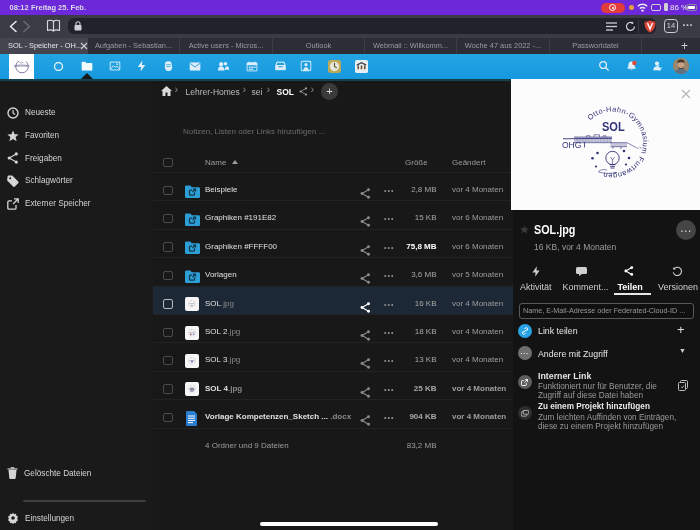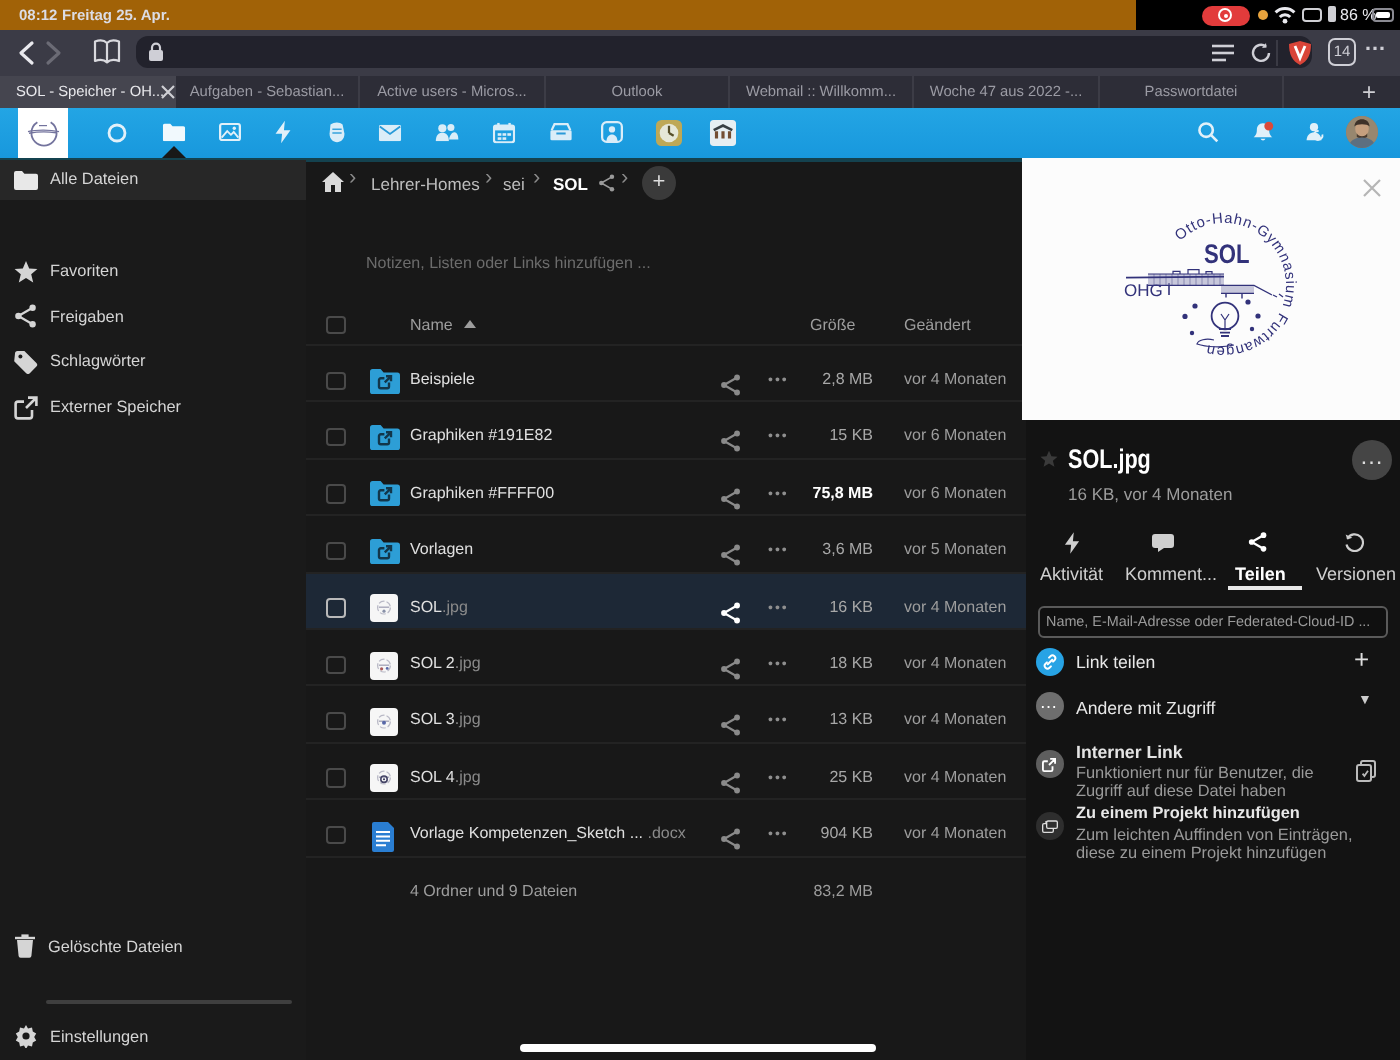--- a/index.html
+++ b/index.html
@@ -1,21 +1,21 @@
 <!DOCTYPE html>
 <html><head>
 <meta charset="utf-8">
 <style>
   * { margin:0; padding:0; box-sizing:border-box; }
   html,body { width:700px; height:530px; overflow:hidden; background:#000; }
   body { font-family:"Liberation Sans", sans-serif; position:relative; }
   .abs { position:absolute; }
 
   
-  #statusbar { left:0; top:0; width:568px; height:15px; background:#a16207; }
+  #statusbar { left:0; top:0; width:700px; height:15px; background:#6d28d9; }
   #toolbar   { left:0; top:15px; width:700px; height:23px; background:#3b3b46; }
   #tabbar    { left:0; top:38px; width:700px; height:16px; background:#2d2d37; }
   #urlbar { position:absolute; left:68px; top:2.5px; width:588px; height:16.5px; background:#22222c; border-radius:6px; color:#d6d6dc; font-size:8.8px; line-height:16.5px; }
   .tab { position:absolute; top:0; height:16px; font-size:7.4px; color:#9b9ba4; line-height:16px; text-align:center; border-right:1px solid #3c3c46; overflow:hidden; white-space:nowrap; }
   .tab.active { background:#45454f; color:#e8e8ec; border-right:none; }
 
   
   #ncheader { left:0; top:54px; width:700px; height:24.5px; background:linear-gradient(#23a5e4,#1898dd); }
   #ncline { left:0; top:78.5px; width:511px; height:2px; background:#14424f; }
   .hicon { position:absolute; top:0; height:24.5px; display:flex; align-items:center; justify-content:center; }
@@ -43,21 +43,21 @@
   .ficon { position:absolute; left:32px; top:10.5px; }
 
   
   .rp-txt { position:absolute; color:#d8d8d8; }
 </style>
 </head>
 <body>
 
 <div class="abs" id="statusbar">
   <div class="abs" style="left:9.5px;top:2.5px;font-size:7.5px;font-weight:bold;color:#dcdce4;">08:12</div>
-    <div class="abs" style="left:31px;top:2.5px;font-size:7.5px;font-weight:bold;color:#dcdce4;">Freitag 25. Apr.</div>
+    <div class="abs" style="left:31px;top:2.5px;font-size:7.5px;font-weight:bold;color:#dcdce4;">Freitag 25. Feb.</div>
 
   <div class="abs" style="left:601px;top:2.5px;width:24px;height:10px;background:#e23b3b;border-radius:5px;">
     <div class="abs" style="left:8px;top:1.5px;width:7px;height:7px;border:1px solid #fff;border-radius:50%;"></div>
     <div class="abs" style="left:10.5px;top:4px;width:2px;height:2px;background:#fff;border-radius:50%;"></div>
   </div>
   <div class="abs" style="left:629px;top:5px;width:5px;height:5px;background:#e8a33d;border-radius:50%;"></div>
 
   <svg class="abs" style="left:637px;top:3px;" width="11" height="9" viewBox="0 0 11 9">
     <path d="M0.8 3.2 a6.6 6.6 0 0 1 9.4 0" stroke="#e9e9ee" stroke-width="1.5" fill="none"></path>
     <path d="M2.9 5.5 a3.6 3.6 0 0 1 5.2 0" stroke="#e9e9ee" stroke-width="1.5" fill="none"></path>
@@ -249,25 +249,26 @@
       <path d="M5.4 8.6 C6 10.6 10 10.6 10.6 8.6 L10.6 10.4 C9.4 11.6 6.6 11.6 5.4 10.4 Z" fill="#4a3b2e"></path>
       <path d="M1 16 C1.6 12.4 4.4 10.8 8 10.8 C11.6 10.8 14.4 12.4 15 16 Z" fill="#5d6f80"></path>
     </svg>
   </div>
 
   <div class="abs" style="left:81px;top:18.5px;width:0;height:0;border-left:6px solid transparent;border-right:6px solid transparent;border-bottom:6px solid #181818;"></div>
 </div>
 <div class="abs" id="ncline"></div>
 
 <div class="abs" id="sidebar">
-  <div class="navitem" style="top:-1px;height:20px;background:#272727;">
-    <svg style="margin-left:7px;" width="12" height="10" viewBox="0 0 12 10">
-        <path d="M0 1.5 a1 1 0 0 1 1-1 h3 l1.2 1.4 h5.8 a1 1 0 0 1 1 1 V9 a1 1 0 0 1 -1 1 H1 a1 1 0 0 1 -1 -1 Z" fill="#e8e8e8"></path>
-      </svg>
-    <span>Alle Dateien</span>
+  <div class="navitem" style="top:21px;">
+    <svg width="12" height="12" viewBox="0 0 12 12">
+        <circle cx="6" cy="6" r="5" fill="none" stroke="#d5d5d5" stroke-width="1.4"></circle>
+        <path d="M6 3 V6 L8 7.4" stroke="#d5d5d5" stroke-width="1.2" fill="none"></path>
+      </svg>
+    <span>Neueste</span>
   </div>
   <div class="navitem" style="top:43.7px;">
     <svg width="12" height="12" viewBox="0 0 12 12">
         <path d="M6 0.5 L7.6 4.2 L11.7 4.5 L8.6 7.1 L9.6 11.2 L6 9 L2.4 11.2 L3.4 7.1 L0.3 4.5 L4.4 4.2 Z" fill="#d5d5d5"></path>
       </svg>
     <span>Favoriten</span>
   </div>
   <div class="navitem" style="top:66.4px;">
     <svg width="12" height="12" viewBox="0 0 12 12">
         <circle cx="2.2" cy="6" r="1.6" fill="#d5d5d5"></circle>
@@ -469,41 +470,41 @@
     <div class="fshare"><svg width="11" height="11" viewBox="0 0 12 12">
           <circle cx="2.2" cy="6" r="1.6" fill="#8a8a8a"></circle>
           <circle cx="9.3" cy="1.9" r="1.6" fill="#8a8a8a"></circle>
           <circle cx="9.3" cy="10.1" r="1.6" fill="#8a8a8a"></circle>
           <path d="M2.2 6 L9.3 1.9 M2.2 6 L9.3 10.1" stroke="#8a8a8a" stroke-width="1.2"></path>
         </svg></div>
     <div class="fdots">•••</div>
     <div class="fsize" style="">13 KB</div>
     <div class="fmod">vor 4 Monaten</div>
   </div>
-    <div class="frow" style="top:290.29999999999995px;">
+    <div class="frow" style="top:290.29999999999995px;font-weight:bold;">
     <div class="cb"></div>
     <div class="ficon"><svg width="14" height="14" viewBox="0 0 14 14">
           <rect x="0" y="0" width="14" height="14" rx="2" fill="#f6f6f6"></rect>
           <circle cx="7" cy="6.8" r="3.2" fill="none" stroke="#b9b9c6" stroke-width="0.6" stroke-dasharray="3 1"></circle>
           <path d="M4.4 6.6 h5.2" stroke="#a8a8ba" stroke-width="0.7"></path>
           <circle cx="7" cy="7.6" r="1.6" fill="none" stroke="#444466" stroke-width="0.8"></circle>
           <circle cx="7" cy="7.6" r="0.5" fill="#333355"></circle>
         </svg></div>
     <div class="fname">SOL 4<span class="fext">.jpg</span></div>
     <div class="fshare"><svg width="11" height="11" viewBox="0 0 12 12">
           <circle cx="2.2" cy="6" r="1.6" fill="#8a8a8a"></circle>
           <circle cx="9.3" cy="1.9" r="1.6" fill="#8a8a8a"></circle>
           <circle cx="9.3" cy="10.1" r="1.6" fill="#8a8a8a"></circle>
           <path d="M2.2 6 L9.3 1.9 M2.2 6 L9.3 10.1" stroke="#8a8a8a" stroke-width="1.2"></path>
         </svg></div>
     <div class="fdots">•••</div>
     <div class="fsize" style="">25 KB</div>
     <div class="fmod">vor 4 Monaten</div>
   </div>
-    <div class="frow" style="top:318.7px;">
+    <div class="frow" style="top:318.7px;font-weight:bold;">
     <div class="cb"></div>
     <div class="ficon"><svg width="13" height="15" viewBox="0 0 13 15">
           <path d="M1 1 a1 1 0 0 1 1-1 h7 l3 3 V14 a1 1 0 0 1-1 1 H2 a1 1 0 0 1-1-1 Z" fill="#2a7ed2"></path>
           <path d="M3 5 h7 M3 7.2 h7 M3 9.4 h7 M3 11.6 h5" stroke="#fff" stroke-width="1"></path>
         </svg></div>
     <div class="fname">Vorlage Kompetenzen_Sketch ...<span class="fext">&nbsp;.docx</span></div>
     <div class="fshare"><svg width="11" height="11" viewBox="0 0 12 12">
           <circle cx="2.2" cy="6" r="1.6" fill="#8a8a8a"></circle>
           <circle cx="9.3" cy="1.9" r="1.6" fill="#8a8a8a"></circle>
           <circle cx="9.3" cy="10.1" r="1.6" fill="#8a8a8a"></circle>

